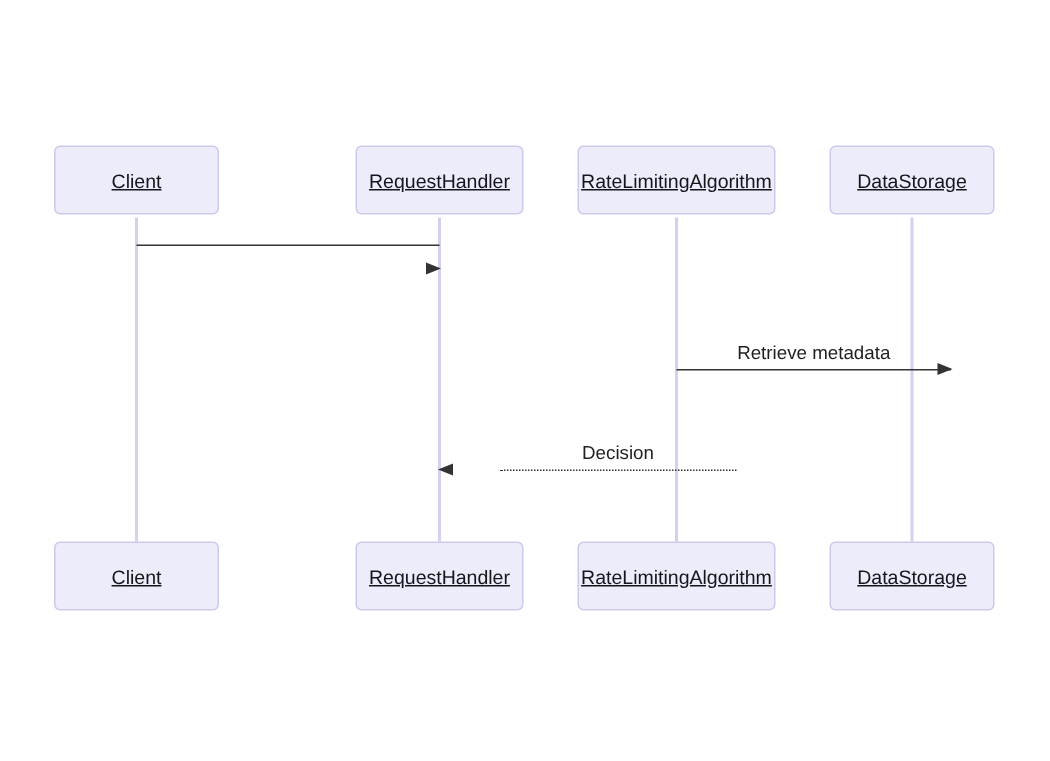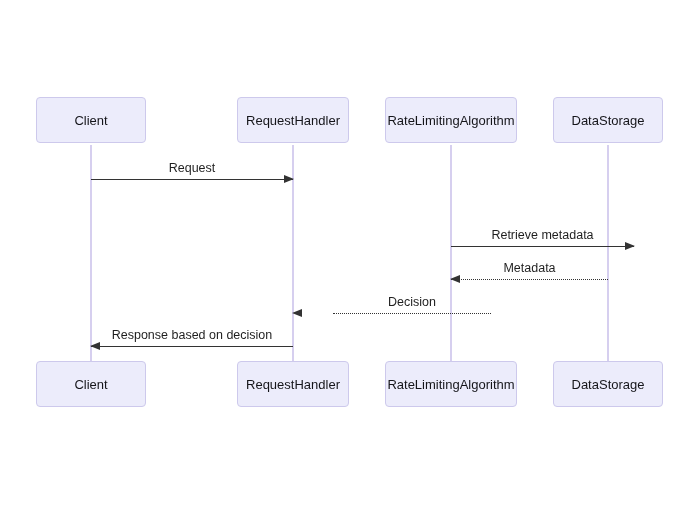--- a/index.html
+++ b/index.html
@@ -25,20 +25,21 @@
     background: #ececfb;
     border: 1px solid #cdc9ec;
     border-radius: 4px;
     display: flex;
     align-items: center;
     justify-content: center;
     font-size: 13px;
     color: #15151a;
     box-sizing: border-box;
     white-space: nowrap;
+    text-decoration: underline;
   }
   .msg { position: absolute; }
   .msg-label {
     height: 16px;
     line-height: 16px;
     text-align: center;
     font-size: 12.5px;
     color: #1f1f1f;
     white-space: nowrap;
   }
@@ -73,43 +74,32 @@
   <div class="actor-box" style="left:237px; top:97px; width:112px;">RequestHandler</div>
   <div class="actor-box" style="left:385px; top:97px; width:132px;">RateLimitingAlgorithm</div>
   <div class="actor-box" style="left:553px; top:97px; width:110px;">DataStorage</div>
 
   <div class="actor-box" style="left:36px;  top:361px; width:110px;">Client</div>
   <div class="actor-box" style="left:237px; top:361px; width:112px;">RequestHandler</div>
   <div class="actor-box" style="left:385px; top:361px; width:132px;">RateLimitingAlgorithm</div>
   <div class="actor-box" style="left:553px; top:361px; width:110px;">DataStorage</div>
 
   <div class="msg" style="left:91px; top:160px; width:202px;">
-    <div class="msg-label">Request</div>
     <div class="msg-line"></div>
     <div class="arrowhead right"></div>
   </div>
 
 
   <div class="msg" style="left:451px; top:227px; width:183px;">
     <div class="msg-label">Retrieve metadata</div>
     <div class="msg-line"></div>
     <div class="arrowhead right"></div>
   </div>
 
-  <div class="msg" style="left:451px; top:260px; width:157px;">
-    <div class="msg-label">Metadata</div>
-    <div class="msg-line dotted"></div>
-    <div class="arrowhead left"></div>
-  </div>
 
   <div class="msg" style="left:293px; top:294px; width:158px;padding-left:40px;">
     <div class="msg-label">Decision</div>
     <div class="msg-line dotted"></div>
     <div class="arrowhead left"></div>
   </div>
 
-  <div class="msg" style="left:91px; top:327px; width:202px;">
-    <div class="msg-label">Response based on decision</div>
-    <div class="msg-line"></div>
-    <div class="arrowhead left"></div>
-  </div>
 
 </div>
 
 </body></html>

